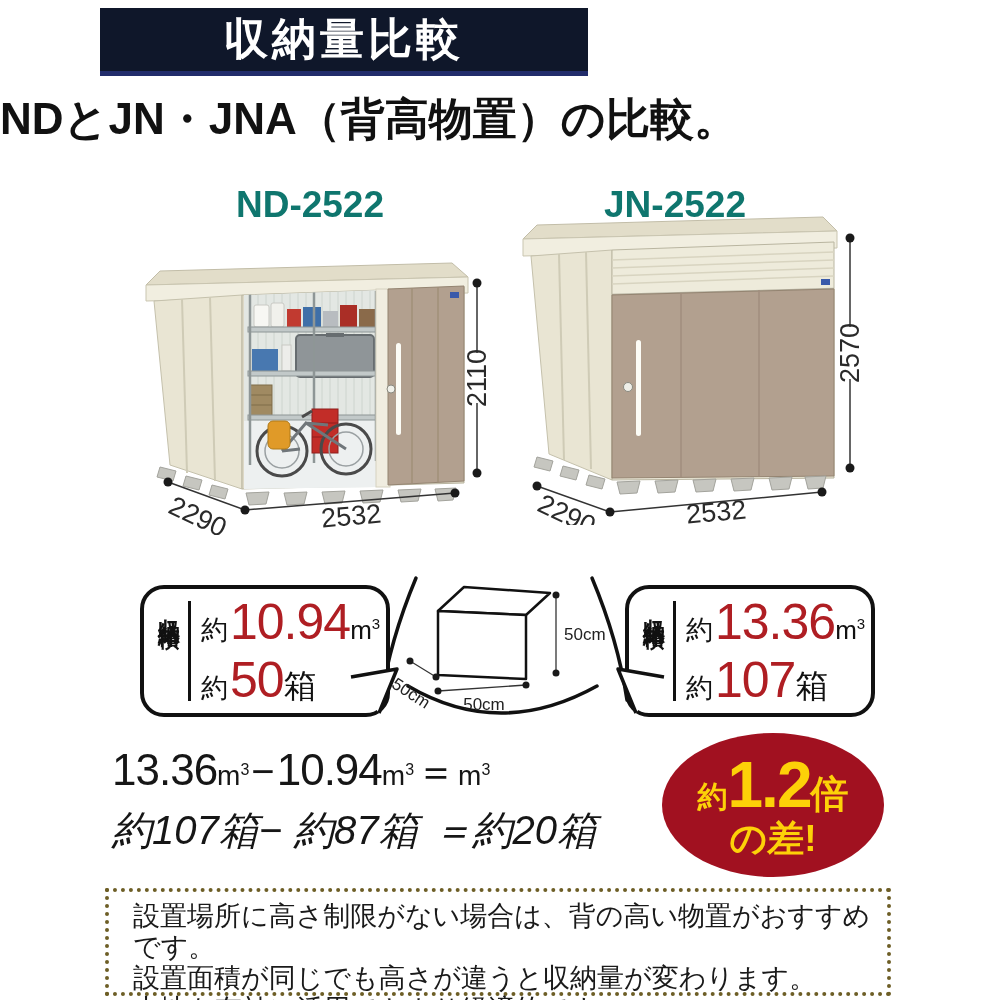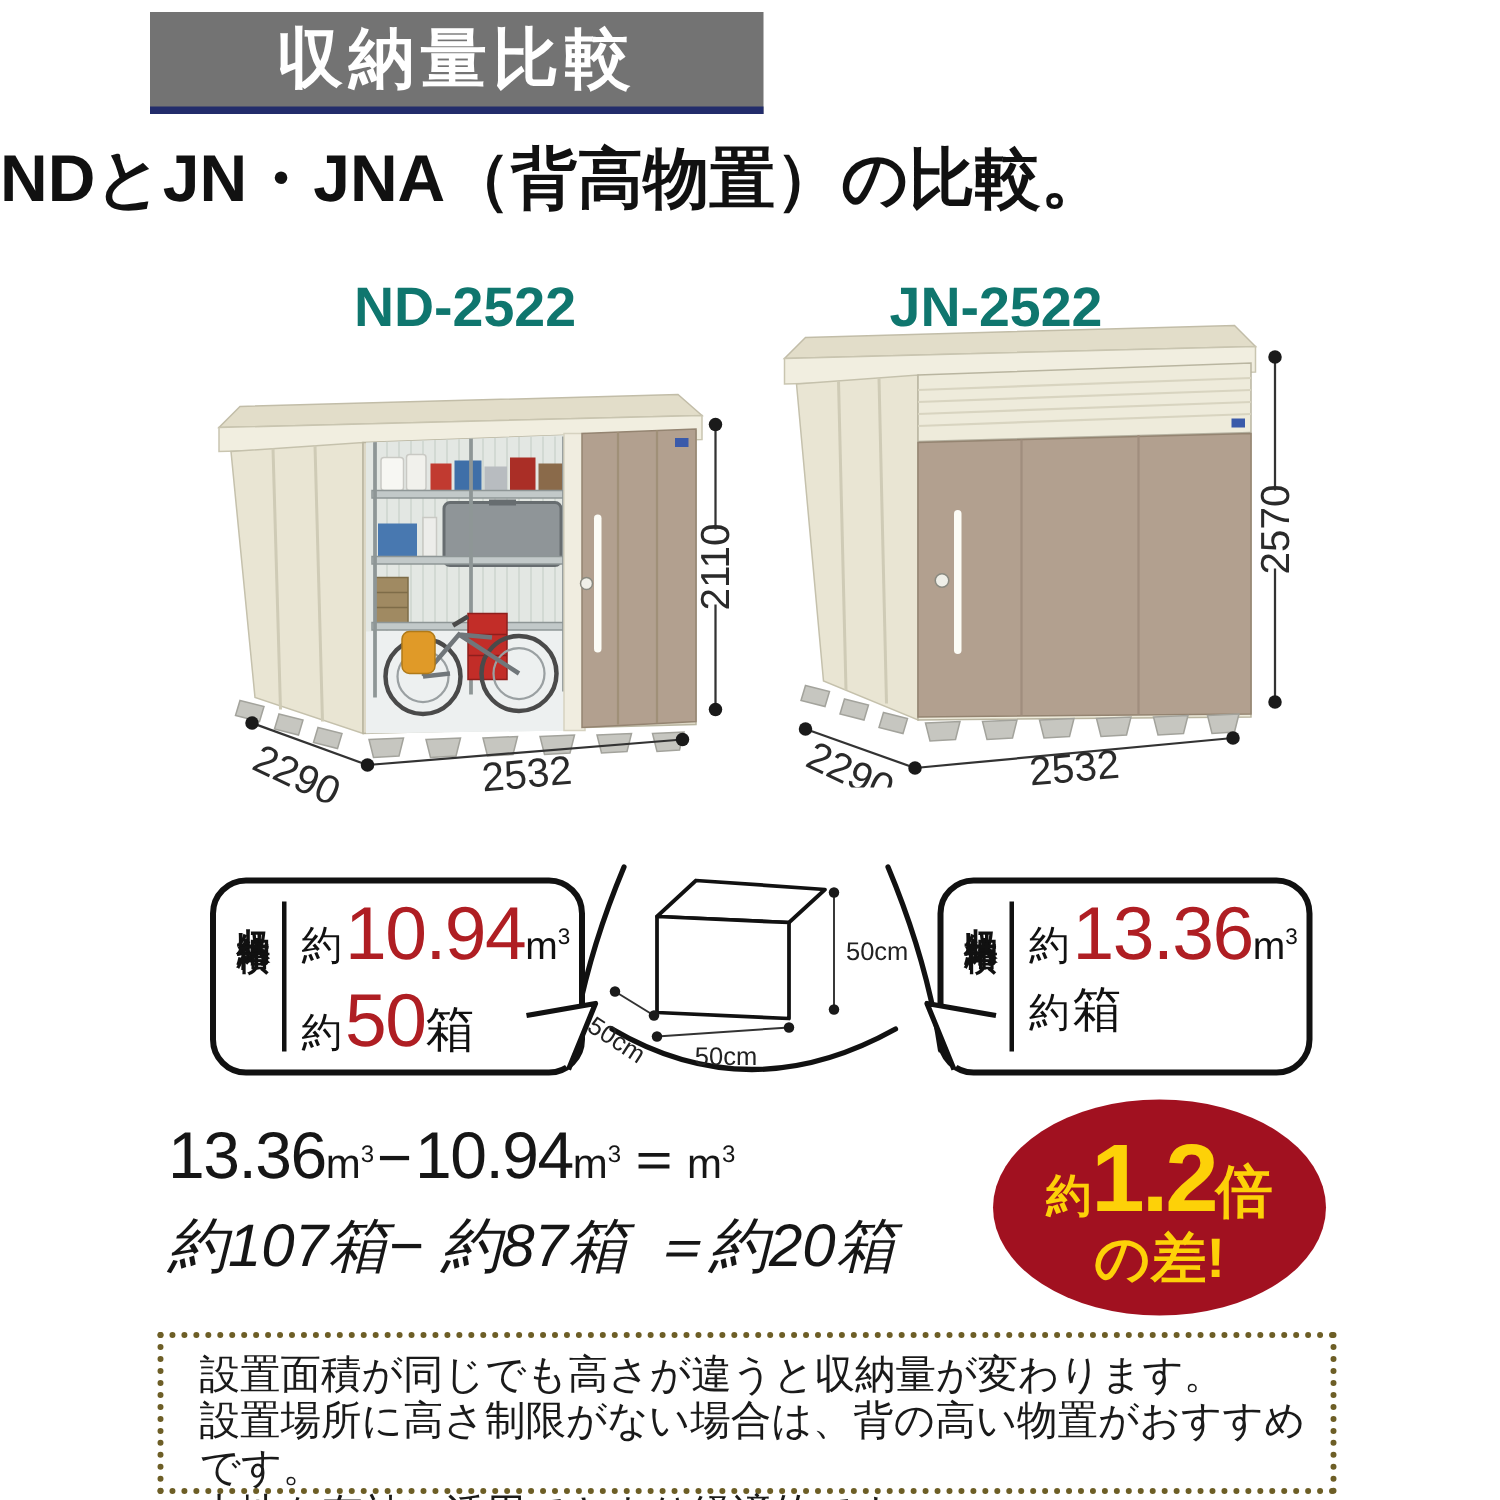--- a/index.html
+++ b/index.html
@@ -1,28 +1,28 @@
 <!DOCTYPE html>
 <html><head>
 <meta charset="utf-8">
 <style>
   * { margin:0; padding:0; box-sizing:border-box; }
   body { background:#fff; font-family:"Liberation Sans","DejaVu Sans",sans-serif; }
   .page { position:relative; width:1000px; height:1000px; background:#fff; overflow:hidden; color:#1a1a1a; }
 
   
-  .banner { position:absolute; left:100px; top:8px; width:409px; height:68px;
-    background:#737373; border-bottom:5px solid #222c6b;
+  .banner { position:absolute; left:100px; top:8px; width:488px; height:68px;
+    background:#0f172a; border-bottom:5px solid #222c6b;
     display:flex; align-items:center; justify-content:center;
     color:#fff; font-size:44px; font-weight:bold; letter-spacing:4px; }
   .main-title { position:absolute; left:0; top:90px; width:1000px; 
     font-size:44px; font-weight:600; color:#111; }
   .model-label { position:absolute; top:184px; font-size:37px; font-weight:600; color:#0f766e; text-align:center; }
   .model-left { left:130px; width:360px; }
-  .model-right { left:484px; width:360px; }
+  .model-right { left:495px; width:360px; }
 
   .shed-svg { position:absolute; }
   svg text { font-family:"Liberation Sans","DejaVu Sans",sans-serif; }
   .dim-num { font-size:27px; fill:#2a2a2a; }
 
   
   .box-title { position:absolute; left:300px; top:532px; width:385px; text-align:center; font-size:36px; font-weight:600; color:#111; }
   .box-title sup { font-size:20px; }
   .cube-svg { position:absolute; left:360px; top:572px; }
   .cube-dim { font-size:17px; fill:#222; }
@@ -318,20 +318,21 @@
     <div class="vlabel">収納体積</div>
     <div class="divider"></div>
     <div class="vals">
       <div class="vrow">
         <span class="approx">約</span>
         <span class="big">13.36</span>
         <span class="unit"><span>m</span><sup>3</sup></span>
       </div>
       <div class="vrow">
         <span class="approx">約</span>
+        <span class="big">107</span>
         <span class="cnt-unit">箱</span>
       </div>
     </div>
     <svg class="tail-svg tail-r" width="56" height="50">
       <path d="M52,10 L6,2 L24,46" fill="#fff" stroke="#111" stroke-width="3.5" stroke-linejoin="round"></path>
     </svg>
   </div>
 
   <div class="calc">
     <div class="calc-row">
@@ -355,18 +356,18 @@
   <div class="badge">
     <div class="l1">
       <span class="b-pre">約</span>
       <span class="b-val">1.2</span>
       <span class="b-suf">倍</span>
     </div>
     <div class="l2">の差!</div>
   </div>
 
   <div class="info-box">
+    <p>設置場所に高さ制限がない場合は、背の高い物置がおすすめです。</p>
     <p>設置面積が同じでも高さが違うと収納量が変わります。</p>
-    <p>設置場所に高さ制限がない場合は、背の高い物置がおすすめです。</p>
     <p>土地を有効に活用できより経済的です。</p>
   </div>
 
 </div>
 
 </body></html>

